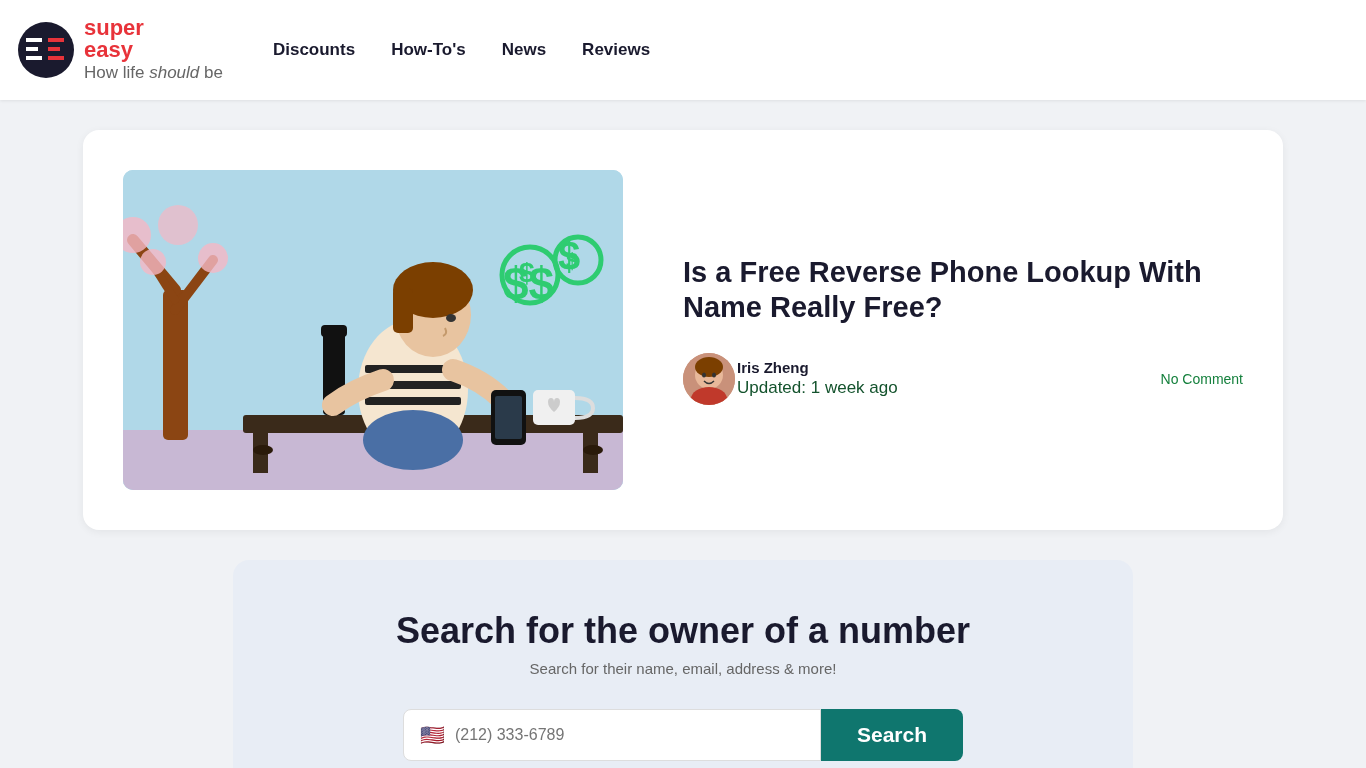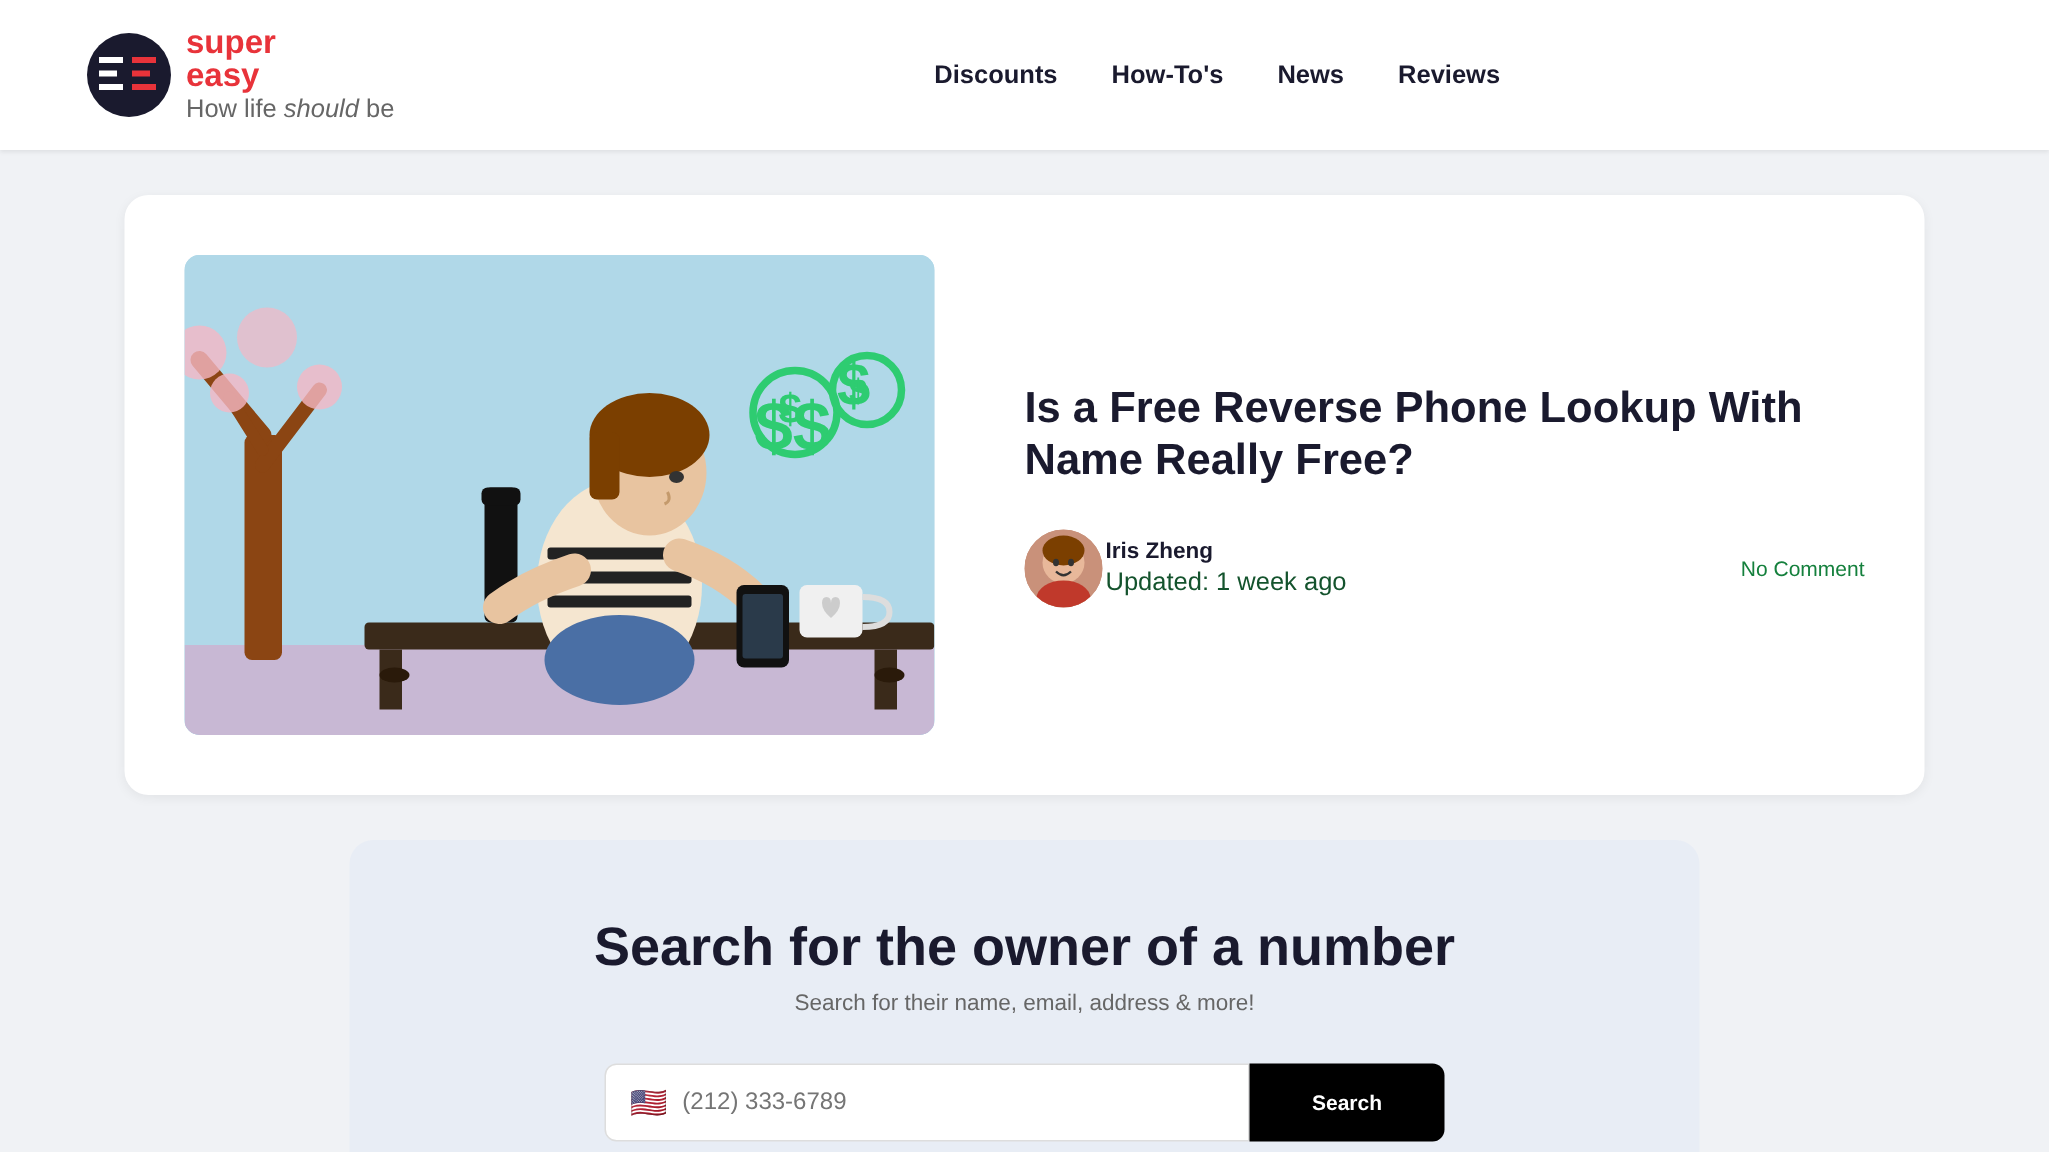--- a/index.html
+++ b/index.html
@@ -3,21 +3,21 @@
   <meta charset="utf-8">
   <style>
     * { margin: 0; padding: 0; box-sizing: border-box; }
     body { font-family: -apple-system, BlinkMacSystemFont, 'Segoe UI', sans-serif; background: #f0f2f5; min-height: 768px; }
 
     
     .header {
       background: #fff;
       display: flex;
       align-items: center;
-      padding: 0 56px;
+      padding: 0 16px;
       height: 100px;
       box-shadow: 0 1px 3px rgba(0,0,0,0.08);
     }
     .logo-area {
       display: flex;
       align-items: center;
       gap: 8px;
       text-decoration: none;
       margin-right: 50px;
     }
@@ -41,21 +41,20 @@
       color: #666;
       margin-top: 2px;
     }
     .logo-tagline em { font-style: italic; }
 
     .main-nav {
       display: flex;
       align-items: center;
       gap: 36px;
       flex: 1;
-      justify-content: center;
     }
     .main-nav a {
       text-decoration: none;
       font-size: 17px;
       font-weight: 600;
       color: #1a1a2e;
     }
 
     .right-nav {
       display: flex;
@@ -194,26 +193,26 @@
     .phone-input {
       border: none;
       outline: none;
       font-size: 16px;
       color: #aaa;
       padding: 16px 0;
       flex: 1;
       background: transparent;
     }
     .search-btn {
-      background: #000000;
+      background: #0f766e;
       color: #fff;
       border: none;
       border-radius: 0 8px 8px 0;
       padding: 0 36px;
-      font-size: 14px;
+      font-size: 21px;
       font-weight: 700;
       cursor: pointer;
       min-width: 130px;
     }
   </style>
 </head>
 <body>
 
 <header class="header">
   <a class="logo-area" href="#">

